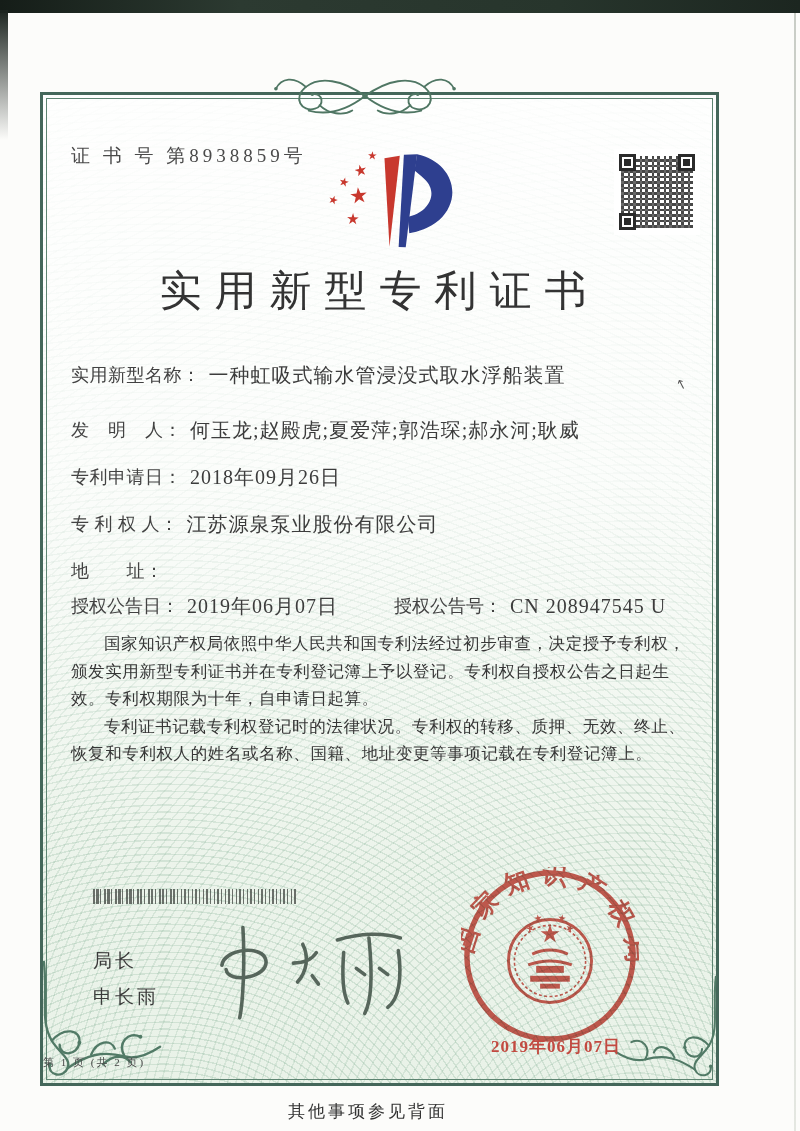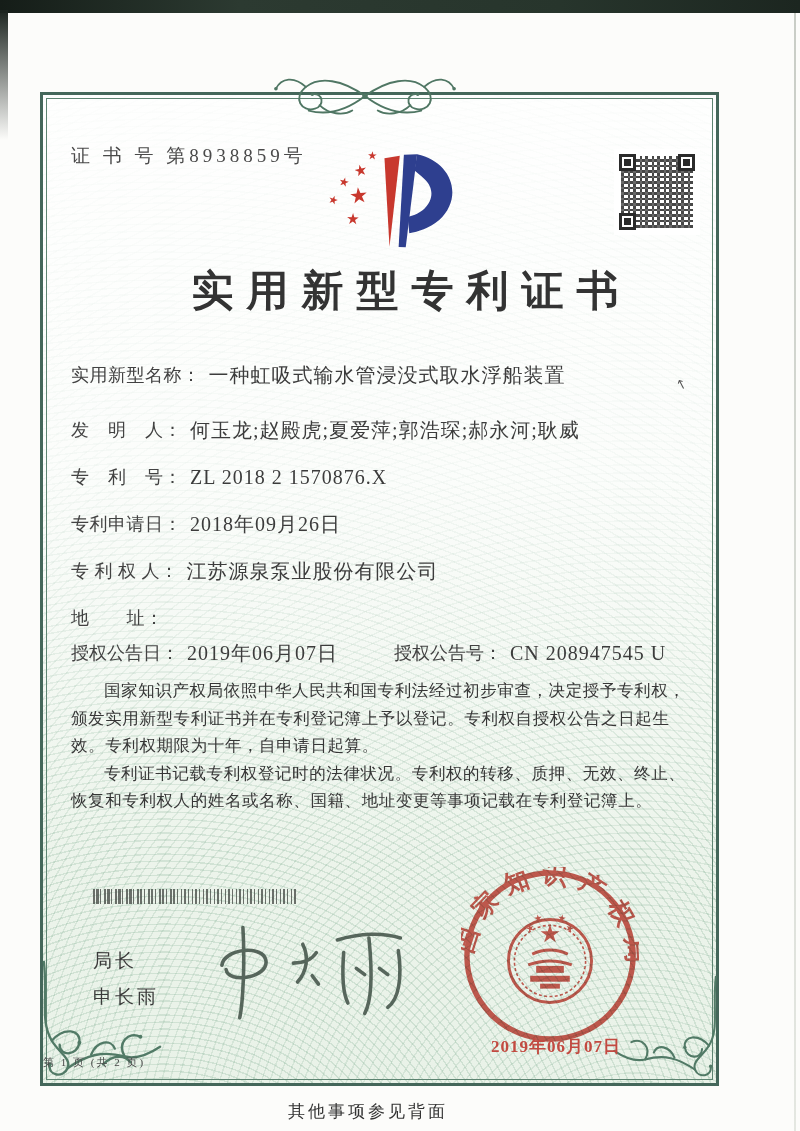--- a/index.html
+++ b/index.html
@@ -44,21 +44,21 @@
   .qr-mods{position:absolute;inset:7px;opacity:.88;
     background-image:
       repeating-linear-gradient(0deg,#2f2f2f 0 3px,transparent 3px 6px,#2f2f2f 6px 8px,transparent 8px 11px),
       repeating-linear-gradient(90deg,#2f2f2f 0 3px,transparent 3px 7px,#2f2f2f 7px 9px,transparent 9px 12px);
     background-blend-mode:screen;}
   .qr .f{position:absolute;width:17px;height:17px;border:3px solid #2b2b2b;background:#fff;box-sizing:border-box;}
   .qr .f::after{content:"";position:absolute;inset:2px;background:#2b2b2b;}
   .qr .f1{left:5px;top:5px;} .qr .f2{right:5px;top:5px;} .qr .f3{left:5px;bottom:5px;}
 
   .title{position:absolute;left:0;width:100%;top:168px;text-align:center;
-    font-size:42px;font-weight:bold;letter-spacing:13px;color:#333;padding-left:32px;}
+    font-size:42px;font-weight:normal;letter-spacing:13px;color:#333;}
 
   .pen-mark{position:absolute;left:633px;top:282px;font-size:13px;color:#555;
     transform:rotate(-28deg);font-family:"DejaVu Sans",sans-serif;}
 
   .content{position:absolute;left:28px;top:266px;width:628px;}
   .frow{display:flex;align-items:center;font-size:20px;line-height:27px;margin-bottom:19px;color:#3c3c3c;}
   .frow .flabel{flex:none;font-size:18px;letter-spacing:.5px;white-space:nowrap;padding-top:1px;color:#424242;}
   .frow .fvalue{margin-left:8px;letter-spacing:1px;}
   .frow.name-row{margin-bottom:27px;}
   .frow.addr-row{margin-bottom:8px;}
@@ -170,24 +170,20 @@
     <span class="pen-mark">↑</span>
 
     <div class="content">
       <div class="frow name-row">
         <span class="flabel">实用新型名称：</span>
         <span class="fvalue">一种虹吸式输水管浸没式取水浮船装置</span>
       </div>
       <div class="frow">
         <span class="flabel">发　明　人：</span>
         <span class="fvalue">何玉龙;赵殿虎;夏爱萍;郭浩琛;郝永河;耿威</span>
-      </div>
-      <div class="frow">
-        <span class="flabel">专　利　号：</span>
-        <span class="fvalue">ZL 2018 2 1570876.X</span>
       </div>
       <div class="frow">
         <span class="flabel">专利申请日：</span>
         <span class="fvalue">2018年09月26日</span>
       </div>
       <div class="frow">
         <span class="flabel">专 利 权 人：</span>
         <span class="fvalue">江苏源泉泵业股份有限公司</span>
       </div>
       <div class="frow addr-row">

